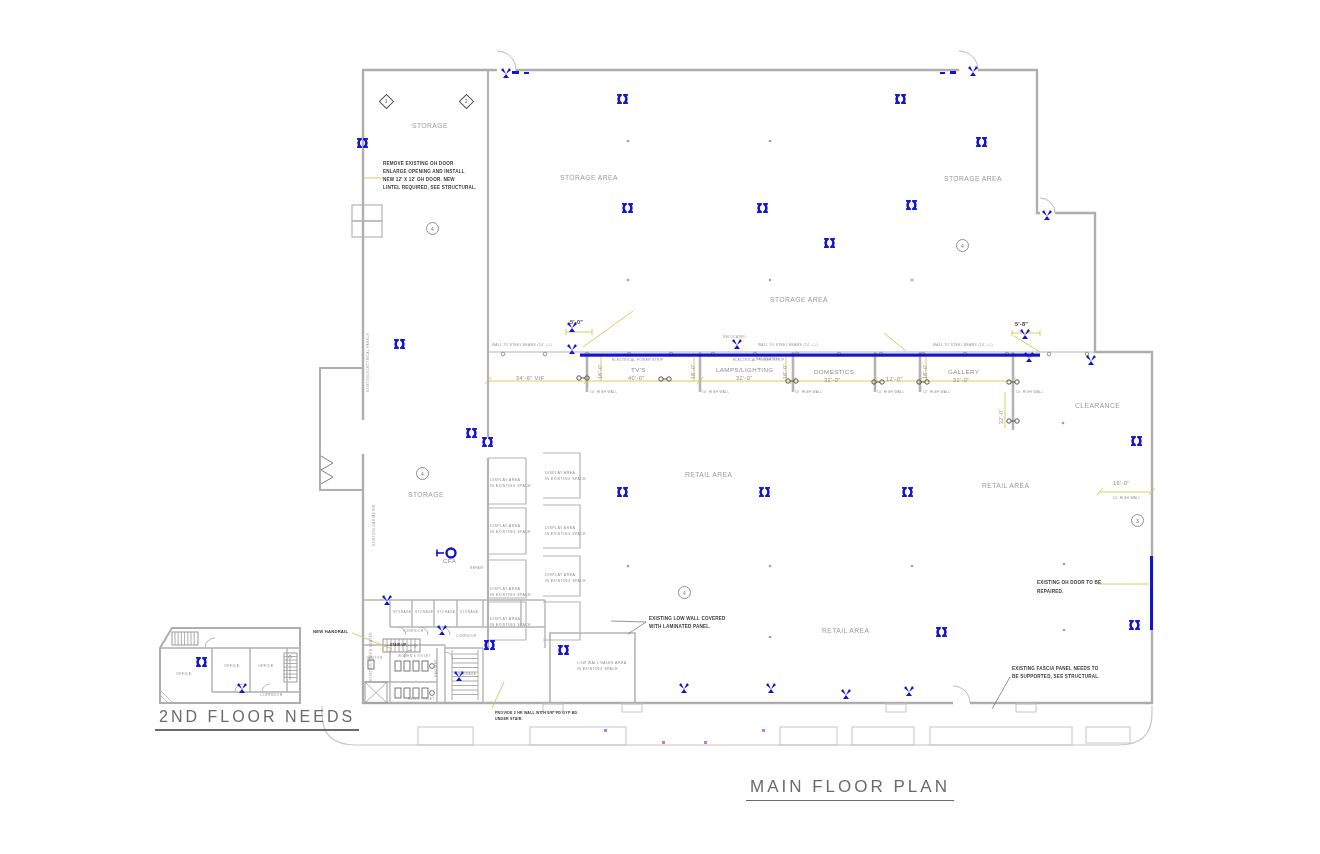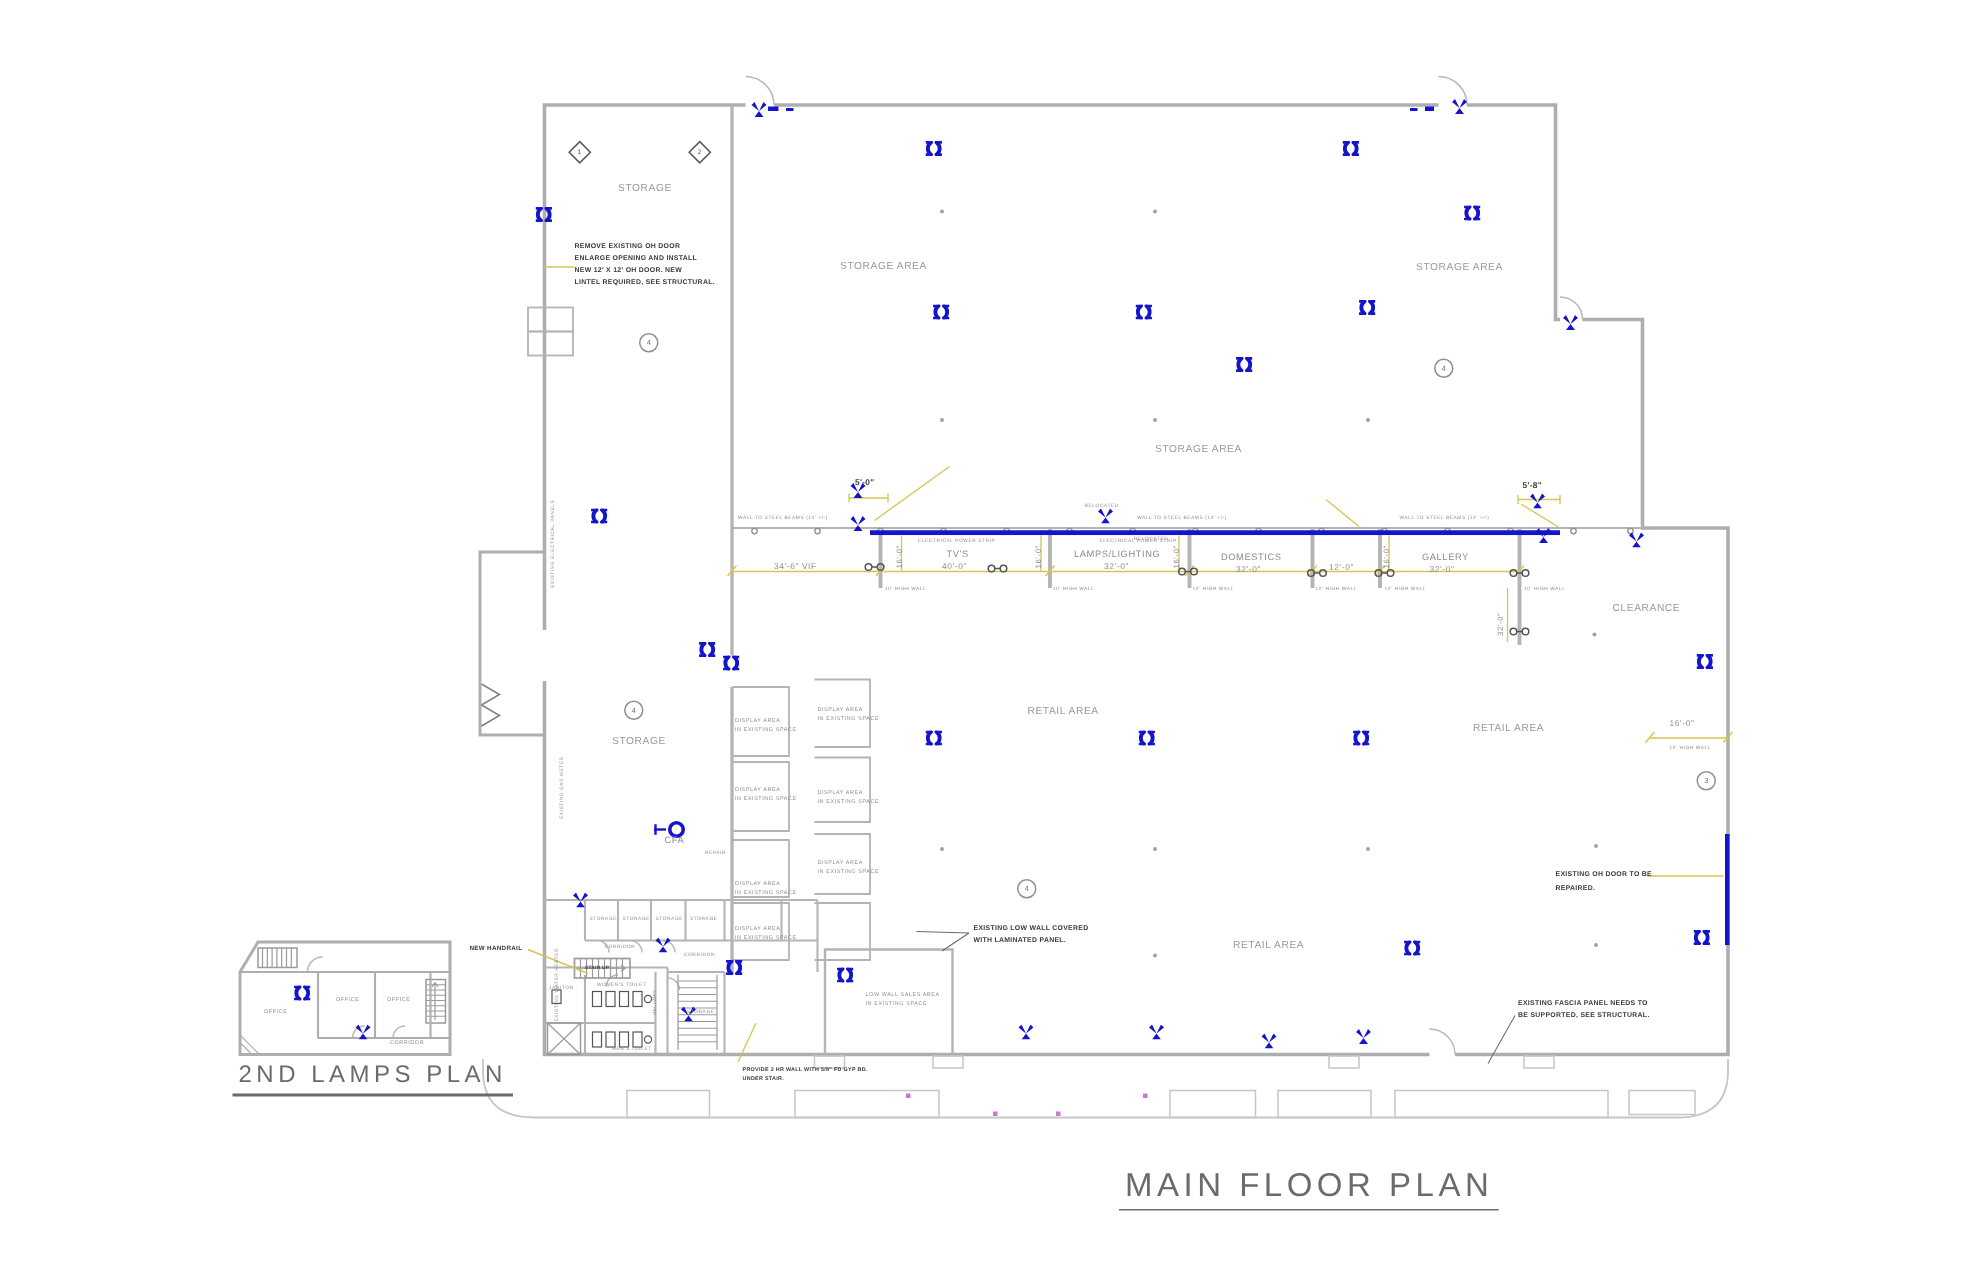--- a/index.html
+++ b/index.html
@@ -5,21 +5,21 @@
   html,body{margin:0;padding:0;background:#fff;}
   #sheet{position:relative;width:1320px;height:854px;background:#fff;overflow:hidden;
          font-family:"Liberation Sans",sans-serif;}
   #geom{position:absolute;left:0;top:0;}
   .lbl{position:absolute;color:#9a9a9a;white-space:nowrap;line-height:1.3;letter-spacing:.4px;}
   .s3{font-size:3.2px}.s35{font-size:3.6px}.s4{font-size:4.2px}.s45{font-size:4.6px}
   .s5{font-size:5.2px}.s55{font-size:5.6px}.s6{font-size:6.2px}.s65{font-size:6.8px}
   .dk{color:#3a3a3a;font-weight:700;letter-spacing:.2px}
   .md{color:#8c8c8c}
   .vert{transform:rotate(-90deg);transform-origin:0 0;}
-  .title{position:absolute;color:#6b6b6b;font-size:22px;letter-spacing:3px;
+  .title{position:absolute;color:#6b6b6b;font-size:17px;letter-spacing:3px;
          border-bottom:1.6px solid #6b6b6b;padding:0 4px 3px 4px;}
   .title2{font-size:16px;border-bottom-width:2px;}
   .keynote{position:absolute;width:11px;height:11px;border:1px solid #8f8f8f;border-radius:50%;
            font-size:5px;color:#777;display:flex;align-items:center;justify-content:center;background:#fff;}
   .dia{position:absolute;width:9px;height:9px;border:1.2px solid #555;transform:rotate(45deg);
        display:flex;align-items:center;justify-content:center;background:#fff;}
   .dia span{transform:rotate(-45deg);font-size:4.5px;color:#555;}
 </style>
 </head>
 <body>
@@ -397,16 +397,16 @@
     </div>
 <div class="dia" style="left:461px;top:96px">
       <span>2</span>
     </div>
 <div class="keynote" style="left:426px;top:222px">4</div>
 <div class="keynote" style="left:956px;top:239px">4</div>
 <div class="keynote" style="left:416px;top:467px">4</div>
 <div class="keynote" style="left:678px;top:586px">4</div>
 <div class="keynote" style="left:1131px;top:514px">3</div>
 
-<div class="title title2" style="left:155px;top:708px">2ND LAMPS PLAN</div>
+<div class="title title2" style="left:155px;top:708px">2ND FLOOR NEEDS</div>
 <div class="title" style="left:746px;top:777px">MAIN FLOOR PLAN</div>
 
 </div>
 
 </body></html>

